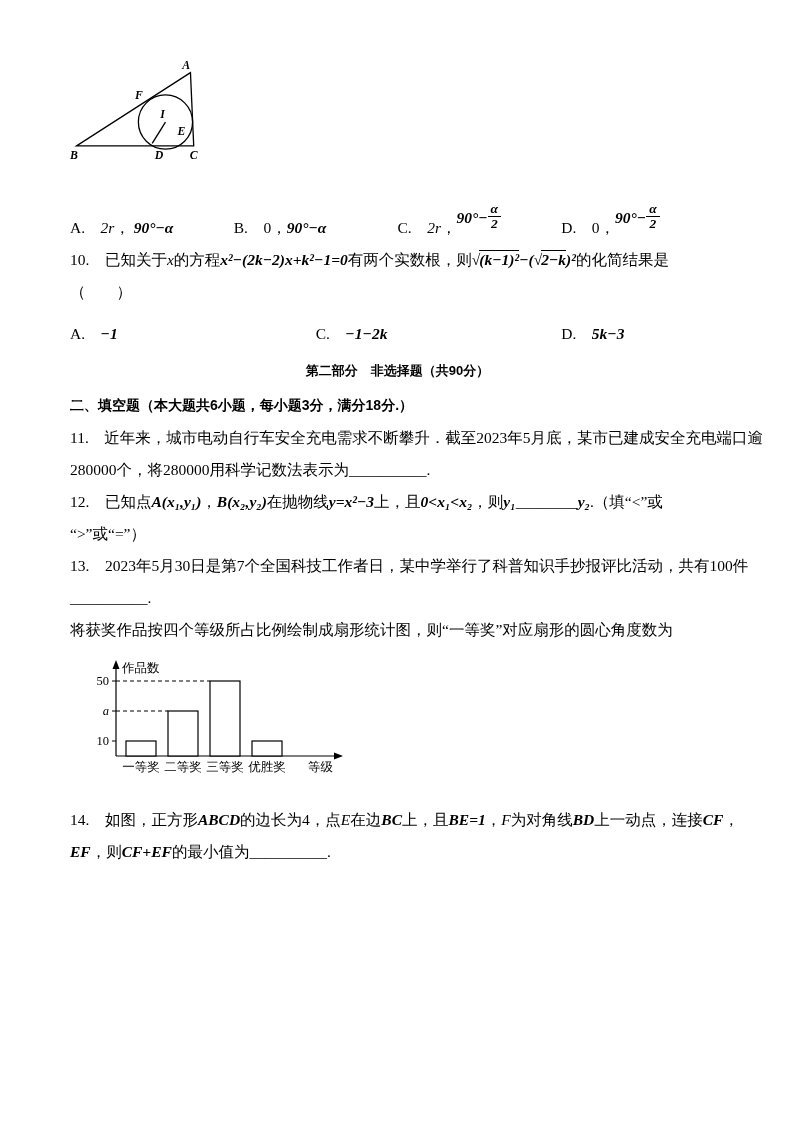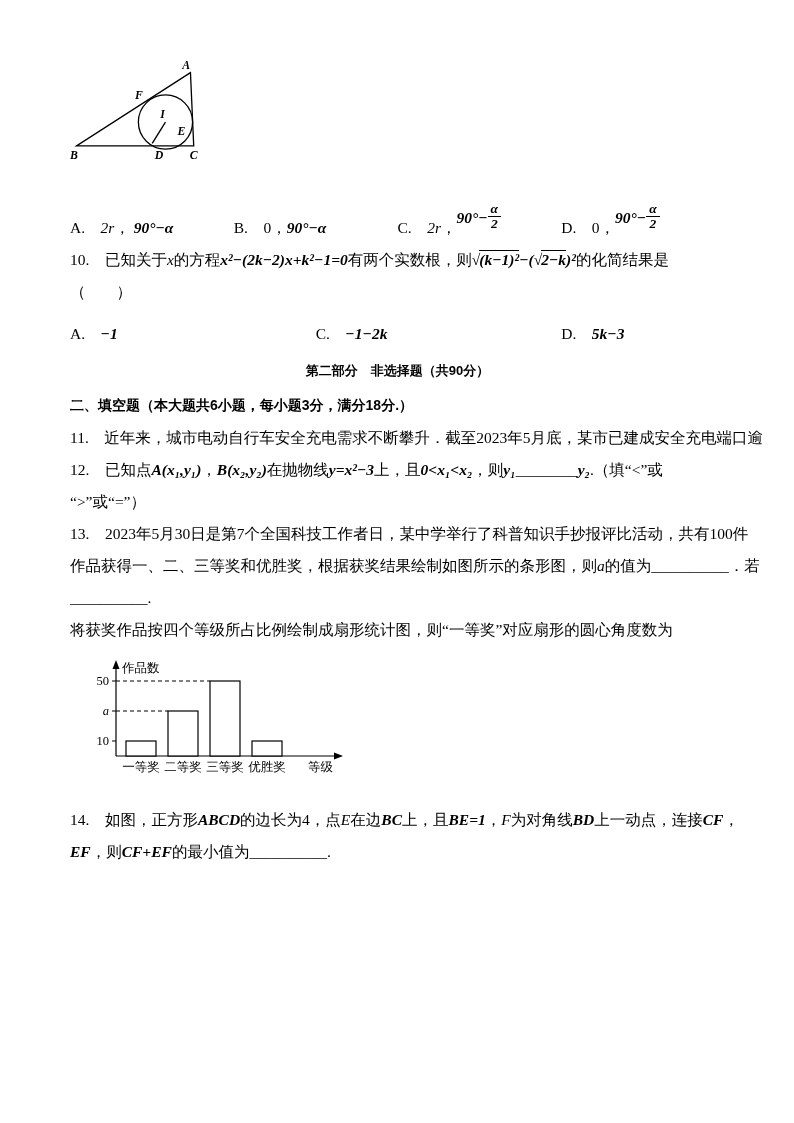--- a/index.html
+++ b/index.html
@@ -70,26 +70,26 @@
   <div class="choices-row row-q10">
     <div class="choice"><span class="seg-t">A.　</span><span class="seg-m">−1</span></div>
     <div class="choice"><span class="seg-t">C.　</span><span class="seg-m">−1−2k</span></div>
     <div class="choice"><span class="seg-t">D.　</span><span class="seg-m">5k−3</span></div>
   </div>
 
   <div class="heading-center">第二部分　非选择题（共90分）</div>
   <div class="heading-left">二、填空题（本大题共6小题，每小题3分，满分18分.）</div>
 
   <div class="qline">11.　近年来，城市电动自行车安全充电需求不断攀升．截至2023年5月底，某市已建成安全充电端口逾</div>
+  <div class="qline">280000个，将280000用科学记数法表示为__________.</div>
 
   <div class="qline"><span class="seg-t">12.　已知点</span><span class="seg-m">A(x₁,y₁)</span><span class="seg-t">，</span><span class="seg-m">B(x₂,y₂)</span><span class="seg-t">在抛物线</span><span class="seg-m">y=x²−3</span><span class="seg-t">上，且</span><span class="seg-m">0&lt;x₁&lt;x₂</span><span class="seg-t">，则</span><span class="seg-m">y₁</span><span class="seg-t">________</span><span class="seg-m">y₂</span><span class="seg-t">.（填“&lt;”或</span></div>
   <div class="qline">“&gt;”或“=”）</div>
 
   <div class="qline">13.　2023年5月30日是第7个全国科技工作者日，某中学举行了科普知识手抄报评比活动，共有100件</div>
-  <div class="qline"><span class="seg-t">作品获得一、二、三等奖和优胜奖，根据获奖结果绘制如图所示的条形图，则</span><span class="seg-i">a</span><span class="seg-t">的值为__________．若</span></div>
   <div class="qline">__________.</div>
   <div class="qline">将获奖作品按四个等级所占比例绘制成扇形统计图，则“一等奖”对应扇形的圆心角度数为</div>
 
   <div class="fig-chart-wrap">
     <svg id="bar-chart" width="270" height="128" viewBox="0 0 270 128">
         <line x1="36" y1="104" x2="36" y2="16" stroke="#000" stroke-width="1.2"></line>
         <polygon points="36,8 32.5,17 39.5,17" fill="#000"></polygon>
         <line x1="36" y1="104" x2="256" y2="104" stroke="#000" stroke-width="1.2"></line>
         <polygon points="263,104 254,100.5 254,107.5" fill="#000"></polygon>
         <text x="42" y="20" font-size="12.5">作品数</text>

